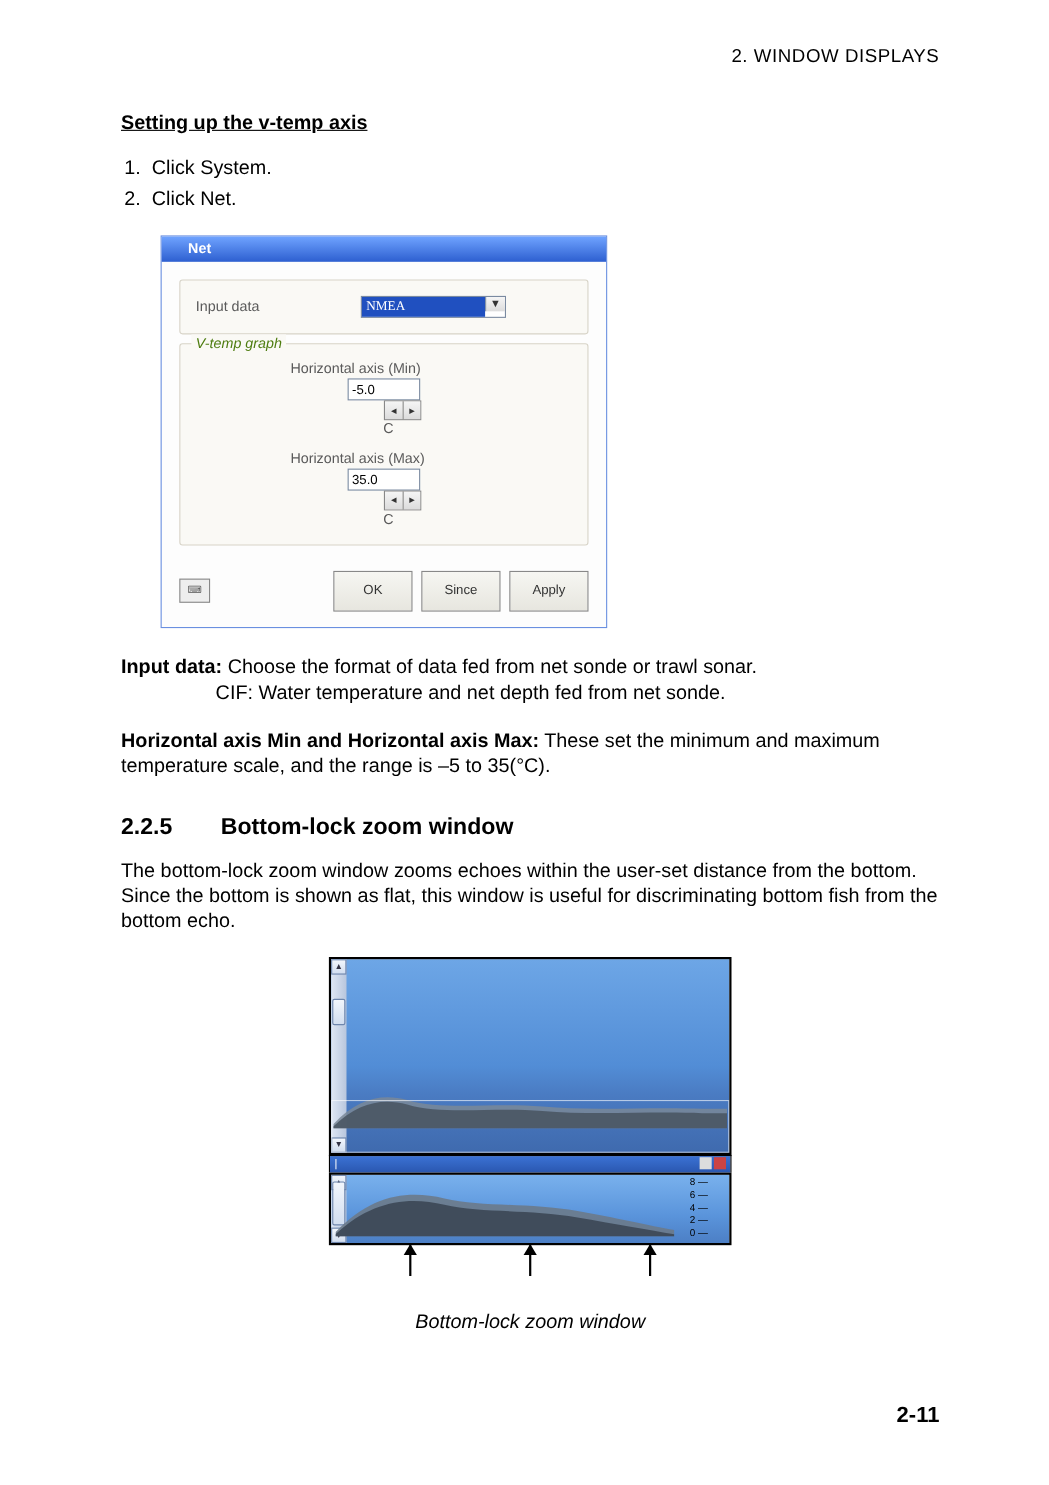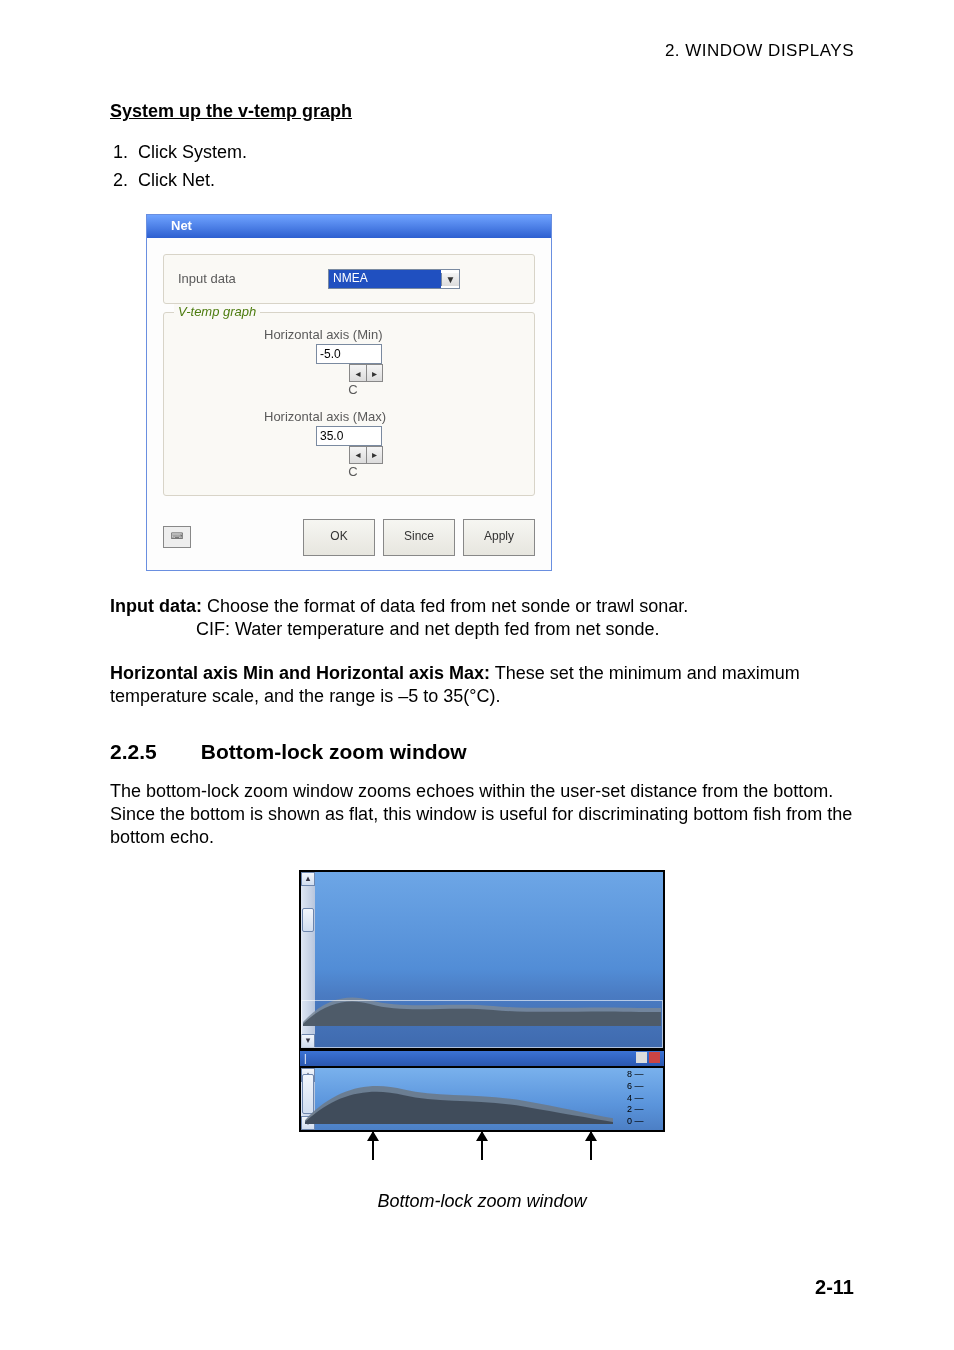--- a/index.html
+++ b/index.html
@@ -50,22 +50,22 @@
   .dialog-body { padding: 16px 16px 12px 16px; }
   .panel {
     border: 1px solid #d8d4c8;
     border-radius: 3px;
     padding: 14px 14px 14px 14px;
     background: #faf9f5;
   }
   .row { display: flex; align-items: center; }
   .row-label { width: 150px; color: #5a5a5a; }
   .combo {
-    display: inline-flex; align-items: center;
-    border: 1px solid #7a8aa0; height: 20px; background: #fff;
+    display: inline-flex; align-items: flex-start;
+    border: 1px solid #7a8aa0; height: 20px; background: #fff; font-family: Liberation Serif, serif;
   }
   .combo-val {
     width: 112px; background: #2050c0; color: #fff;
     font-size: 12px; padding: 1px 4px; display: flex; align-items: center;
   }
   .combo-btn {
     width: 18px; background: linear-gradient(#f5f5f5,#dcdcdc);
     border-left: 1px solid #7a8aa0; display: flex; align-items: center; justify-content: center;
     font-size: 10px; color: #333;
   }
@@ -183,21 +183,21 @@
     content: ""; position: absolute; top: -1px; left: -5px;
     border-left: 6px solid transparent; border-right: 6px solid transparent;
     border-bottom: 10px solid #000;
   }
 </style>
 </head>
 <body>
 
 <div class="header-right">2.  WINDOW  DISPLAYS</div>
 
-<div class="setting-title">System up the v-temp graph</div>
+<div class="setting-title">Setting up the v-temp axis</div>
 
 <div class="steps">
   <div class="step">
     <span class="step-num">1.</span>
     <span>Click System.</span>
   </div>
   <div class="step">
     <span class="step-num">2.</span>
     <span>Click Net.</span>
   </div>

